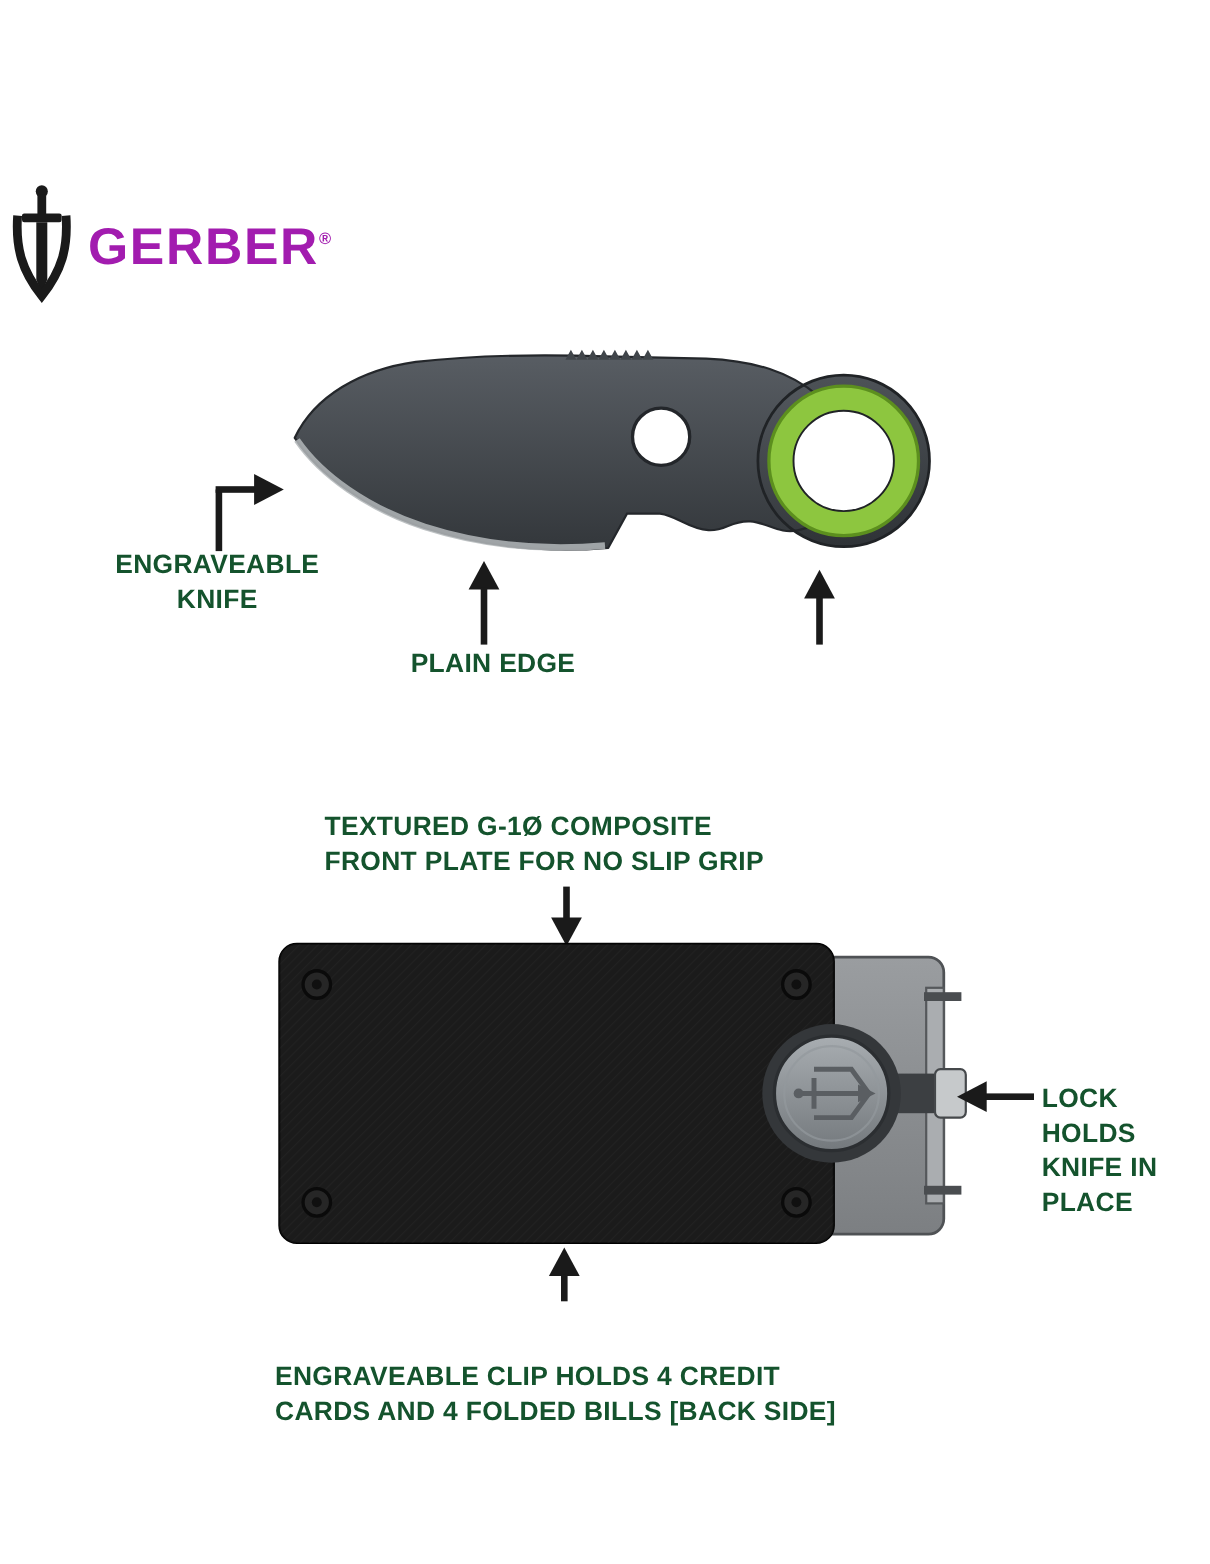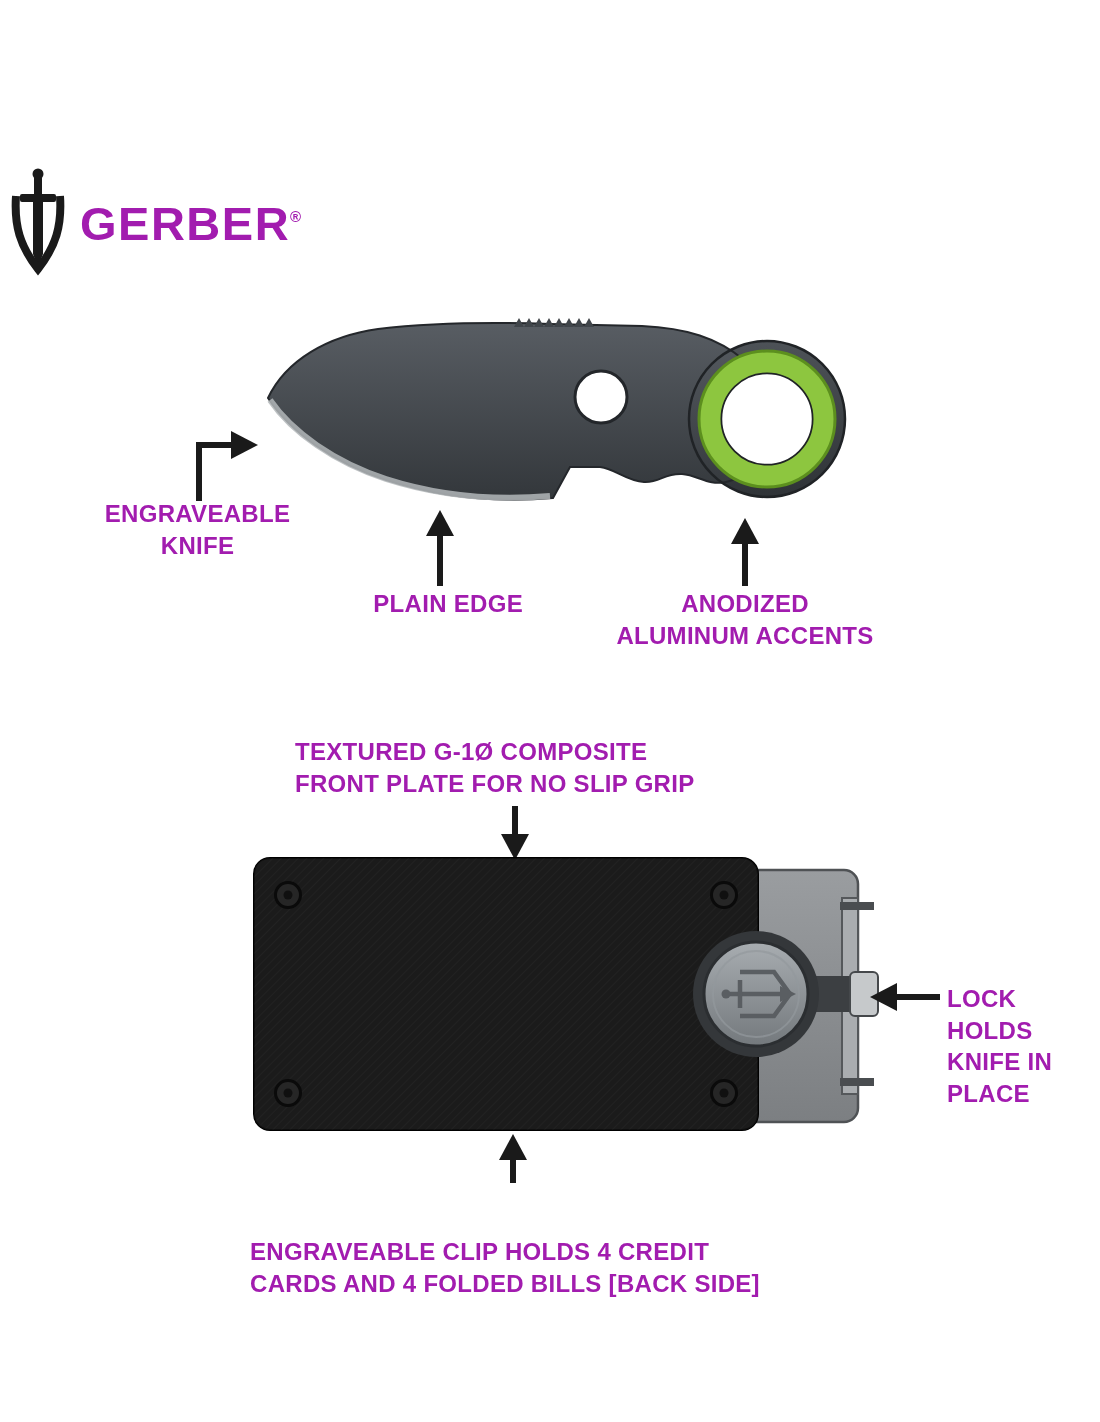--- a/index.html
+++ b/index.html
@@ -7,21 +7,21 @@
     position:relative;width:1100px;height:1422px;background:#ffffff;
     font-family:"Liberation Sans",sans-serif;overflow:hidden;color:#1a1a1a;
   }
   
   .logo{position:absolute;left:10px;top:168px;display:flex;align-items:center;gap:14px;}
   .brand-name{font-size:47px;font-weight:800;letter-spacing:1.5px;color:#a21caf;line-height:1;}
   .brand-name sup{font-size:15px;font-weight:700;vertical-align:18px;letter-spacing:0;}
   
   .label{
     position:absolute;font-weight:700;font-size:24px;line-height:1.32;
-    letter-spacing:.3px;color:#a21caf;white-space:pre-line;
+    letter-spacing:.3px;color:#14532d;white-space:pre-line;
   }
   .lbl-engraveable{left:95px;top:498px;width:205px;text-align:center;}
   .lbl-plain-edge{left:348px;top:588px;width:175px;text-align:right;}
   .lbl-anodized{left:610px;top:588px;width:270px;text-align:center;}
   .lbl-front-plate{left:295px;top:736px;width:430px;text-align:left;}
   .lbl-lock{left:947px;top:983px;width:155px;text-align:left;}
   .lbl-clip{left:250px;top:1236px;width:510px;text-align:left;}
   
   .arr-line{position:absolute;background:#1a1a1a;}
   .arr-head{position:absolute;width:0;height:0;}
@@ -107,22 +107,20 @@
   <div class="arr-head arr-engraveable-head"></div>
   <div class="label lbl-engraveable">ENGRAVEABLE
 KNIFE</div>
 
   <div class="arr-head arr-plain-head"></div>
   <div class="arr-line arr-plain-line"></div>
   <div class="label lbl-plain-edge">PLAIN EDGE</div>
 
   <div class="arr-head arr-anodized-head"></div>
   <div class="arr-line arr-anodized-line"></div>
-  <div class="label lbl-anodized">ANODIZED
-ALUMINUM ACCENTS</div>
 
   <div class="label lbl-front-plate">TEXTURED G-1Ø COMPOSITE
 FRONT PLATE FOR NO SLIP GRIP</div>
   <div class="arr-line arr-frontplate-line"></div>
   <div class="arr-head arr-frontplate-head"></div>
 
   <svg class="wallet-svg" viewBox="0 0 648 292" aria-hidden="true">
     <defs>
       <linearGradient id="bodyGrad" x1="0" y1="0" x2="0" y2="1">
         <stop offset="0" stop-color="#9a9da0"></stop>

